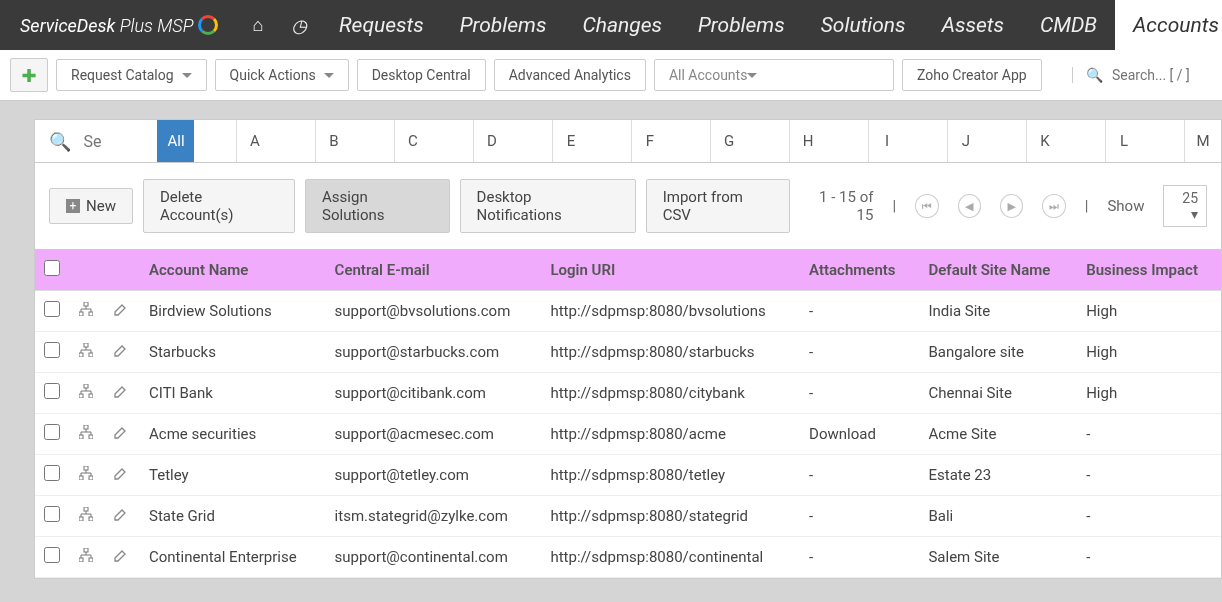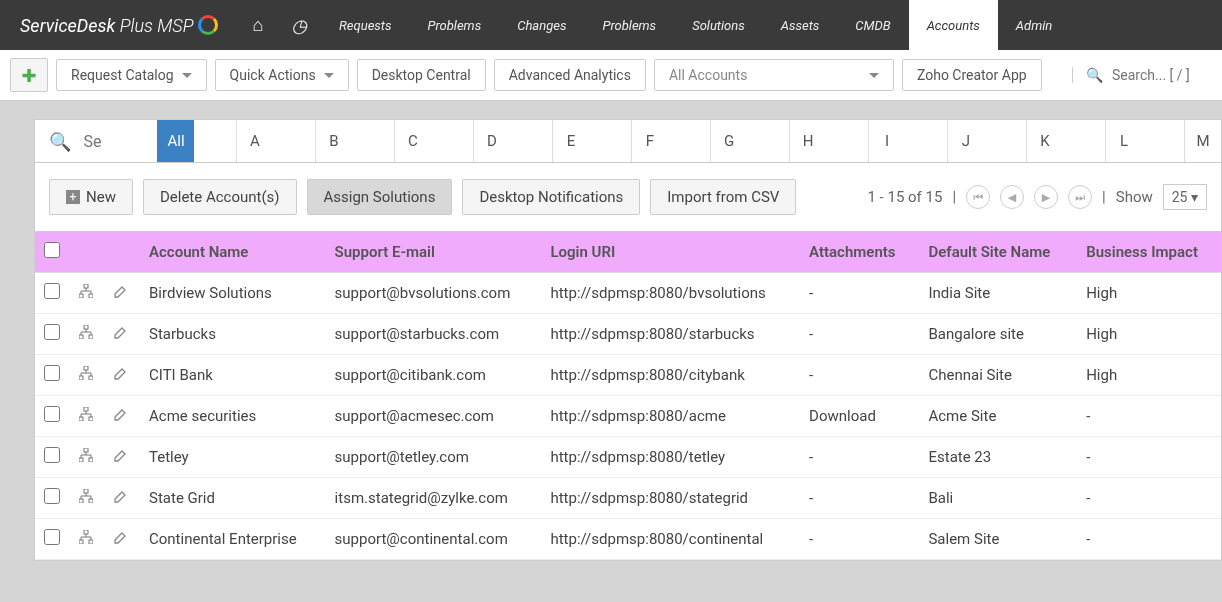--- a/index.html
+++ b/index.html
@@ -2,43 +2,43 @@
 <html><head>
 <meta charset="utf-8">
 <style>
 * { margin: 0; padding: 0; box-sizing: border-box; font-family: -apple-system, BlinkMacSystemFont, "Segoe UI", Roboto, Arial, sans-serif; }
 body { background: #d5d5d5; font-size: 14px; color: #333; }
 .topbar { background: #3a3a3a; color: #fff; display: flex; align-items: stretch; height: 50px; font-style: italic; }
 .logo { display: flex; align-items: center; padding: 0 20px; font-size: 18px; font-weight: 400; white-space: nowrap; }
 .logo .thin { font-weight: 300; }
 .logo-ring { width: 20px; height: 20px; border-radius: 50%; border: 3px solid #2196f3; border-top-color: #f44336; border-right-color: #ffc107; border-bottom-color: #4caf50; margin-left: 5px; display: inline-block; }
 .topnav { display: flex; align-items: stretch; }
-.topnav-item { display: flex; align-items: center; padding: 0 18px; color: #eee; text-decoration: none; font-size: 13px; cursor: pointer; }
+.topnav-item { display: flex; align-items: center; padding: 0 18px; color: #eee; text-decoration: none; font-size: 21px; cursor: pointer; }
 .topnav-item.icon-only { padding: 0 14px; font-size: 18px; }
 .topnav-item.active { background: #fff; color: #333; }
 .toolbar { background: #fff; border-bottom: 1px solid #ccc; display: flex; align-items: center; padding: 8px 10px; gap: 8px; }
 .tb-btn-icon { width: 38px; height: 34px; border: 1px solid #ccc; background: #f5f5f5; border-radius: 2px; display: flex; align-items: center; justify-content: center; cursor: pointer; color: #4caf50; font-size: 18px; }
 .tb-dropdown, .tb-btn { border: 1px solid #ccc; background: #fff; border-radius: 2px; padding: 7px 14px; display: flex; align-items: center; gap: 8px; cursor: pointer; color: #555; font-size: 14px; }
-.tb-select { border: 1px solid #ccc; background: #fff; border-radius: 2px; padding: 7px 14px; color: #888; font-size: 14px; width: 240px; display:flex; justify-content:space-between; align-items:center; cursor:pointer;}
+.tb-select { border: 1px solid #ccc; background: #fff; border-radius: 2px; padding: 7px 14px; color: #888; font-size: 14px; width: 240px; display:flex; justify-content:flex-start; align-items:center; cursor:pointer;}
 .caret { width: 0; height: 0; border-left: 5px solid transparent; border-right: 5px solid transparent; border-top: 5px solid #888; }
 .tb-search { margin-left: auto; border-left: 1px solid #ccc; padding-left: 14px; display: flex; align-items: center; gap: 8px; color: #999; }
 .tb-search input { border: none; outline: none; font-size: 14px; width: 100px; }
 .content { padding: 18px 0 0 34px; }
 .search-row { display: flex; align-items: stretch; background: #fff; border: 1px solid #ccc; }
 .search-box { flex: 1; display: flex; align-items: center; padding: 0 14px; height: 42px; }
 .search-box input { border: none; outline: none; font-size: 16px; width: 100%; color: #666; }
 .mag-icon { color: #555; margin-right: 12px; font-size: 18px; }
 .alpha { display: flex; }
 .alpha-btn { width: 37px; height: 42px; border-left: 1px solid #ddd; display: flex; align-items: center; justify-content: center; cursor: pointer; font-size: 15px; color: #555; margin-left: 42px; }
 .alpha-btn.active { background: #3b82c4; color: #fff; border-left-color:#3b82c4; }
 .actions-bar { background: #fff; border: 1px solid #ccc; border-top: none; padding: 16px 14px; display: flex; align-items: center; gap: 10px; }
 .act-btn { border: 1px solid #ccc; background: #f5f5f5; padding: 8px 16px; border-radius: 2px; cursor: pointer; color: #444; font-size: 15px; display:flex; align-items:center; gap:6px;}
 .act-btn.highlight { background: #d8d8d8; }
 .plus-box { width:14px; height:14px; background:#888; color:#fff; display:inline-flex; align-items:center; justify-content:center; font-size:12px; line-height:1;}
-.pager { margin-left: auto; display: flex; align-items: center; gap: 10px; color: #666; font-size: 15px; text-align: right; }
+.pager { margin-left: auto; display: flex; align-items: center; gap: 19px; color: #666; font-size: 15px; text-align: right; }
 .pager-ctrl { width: 24px; height: 24px; border: 1px solid #ccc; border-radius: 50%; display: flex; align-items: center; justify-content: center; font-size: 11px; color: #aaa; cursor:pointer; }
 .show-sel { border: 1px solid #ccc; padding: 4px 8px; font-size: 14px; }
 .table-wrap { background: #fff; border: 1px solid #ccc; border-top: none; }
 table { width: 100%; border-collapse: collapse; }
 th, td { text-align: left; padding: 10px 12px; border-bottom: 1px solid #eee; font-size: 15px; color: #444; white-space: nowrap; }
 th { background: #f0abfc; color: #555; font-weight: 600; border-bottom: 1px solid #ddd; }
 td.iconcell, th.iconcell { width: 34px; text-align: center; padding: 10px 6px; color: #888; }
 input[type=checkbox] { width: 16px; height: 16px; }
 .edit-icon { color:#888; }
 </style>
@@ -151,21 +151,21 @@
   </div>
 
   <div class="table-wrap">
     <table>
       <thead>
           <tr id="thead-row">
             <th class="iconcell"><input type="checkbox" style=""></th>
             <th class="iconcell"></th>
             <th class="iconcell"></th>
             <th>Account Name</th>
-            <th>Support E-mail</th>
+            <th>Central E-mail</th>
             <th>Login URI</th>
             <th>Attachments</th>
             <th>Default Site Name</th>
             <th>Business Impact</th>
           </tr>
         </thead>
       <tbody id="tbody-slot">
           <tr>
             <td class="iconcell"><input type="checkbox" style=""></td>
             <td class="iconcell"><svg width="14" height="14" viewBox="0 0 14 14">

